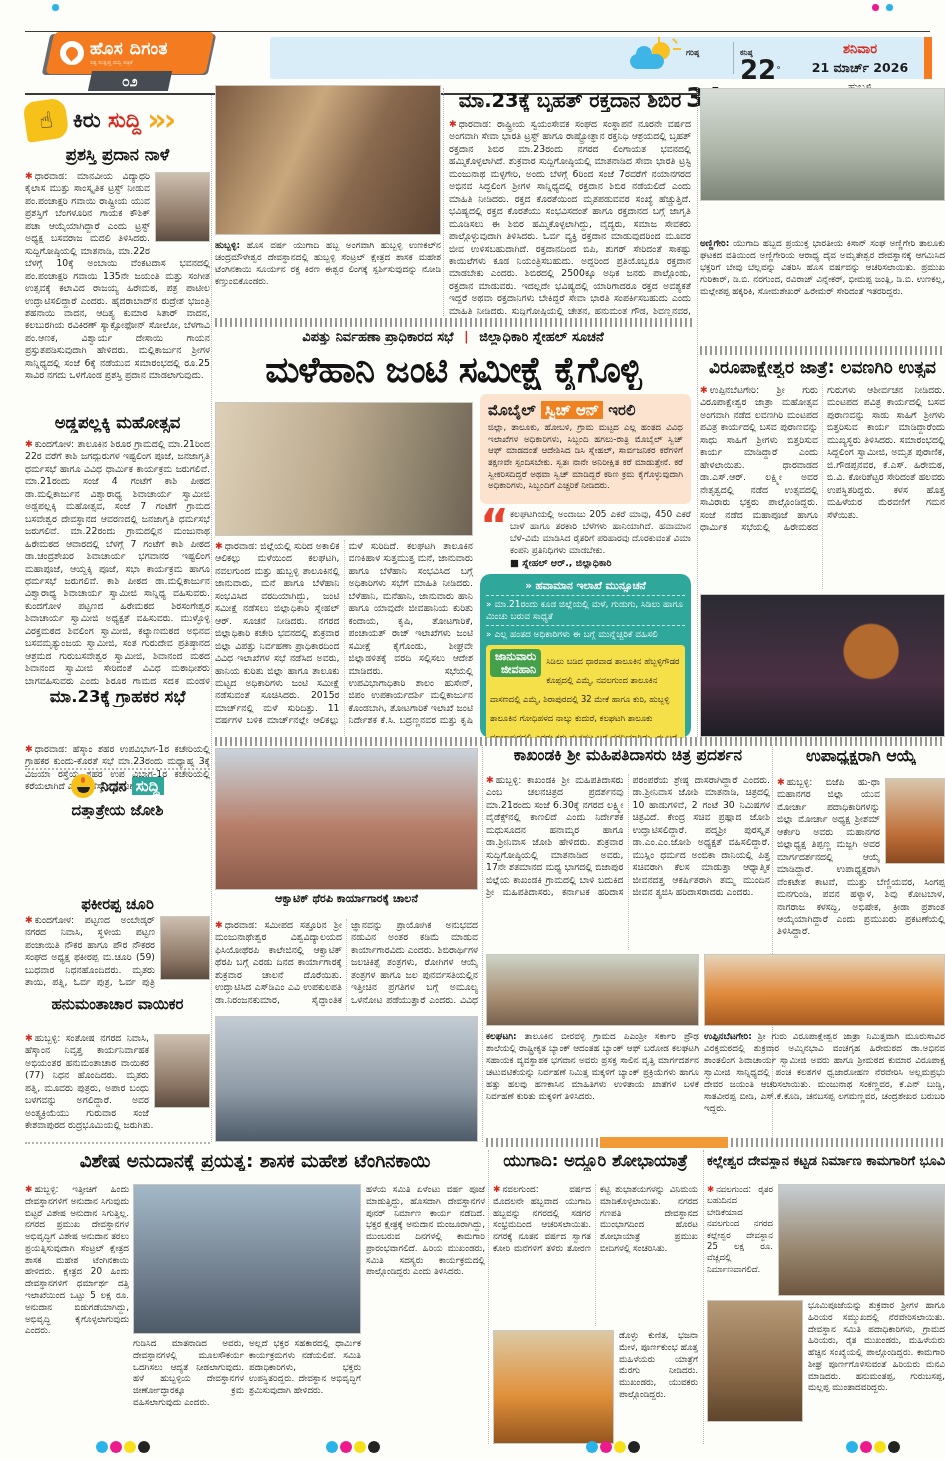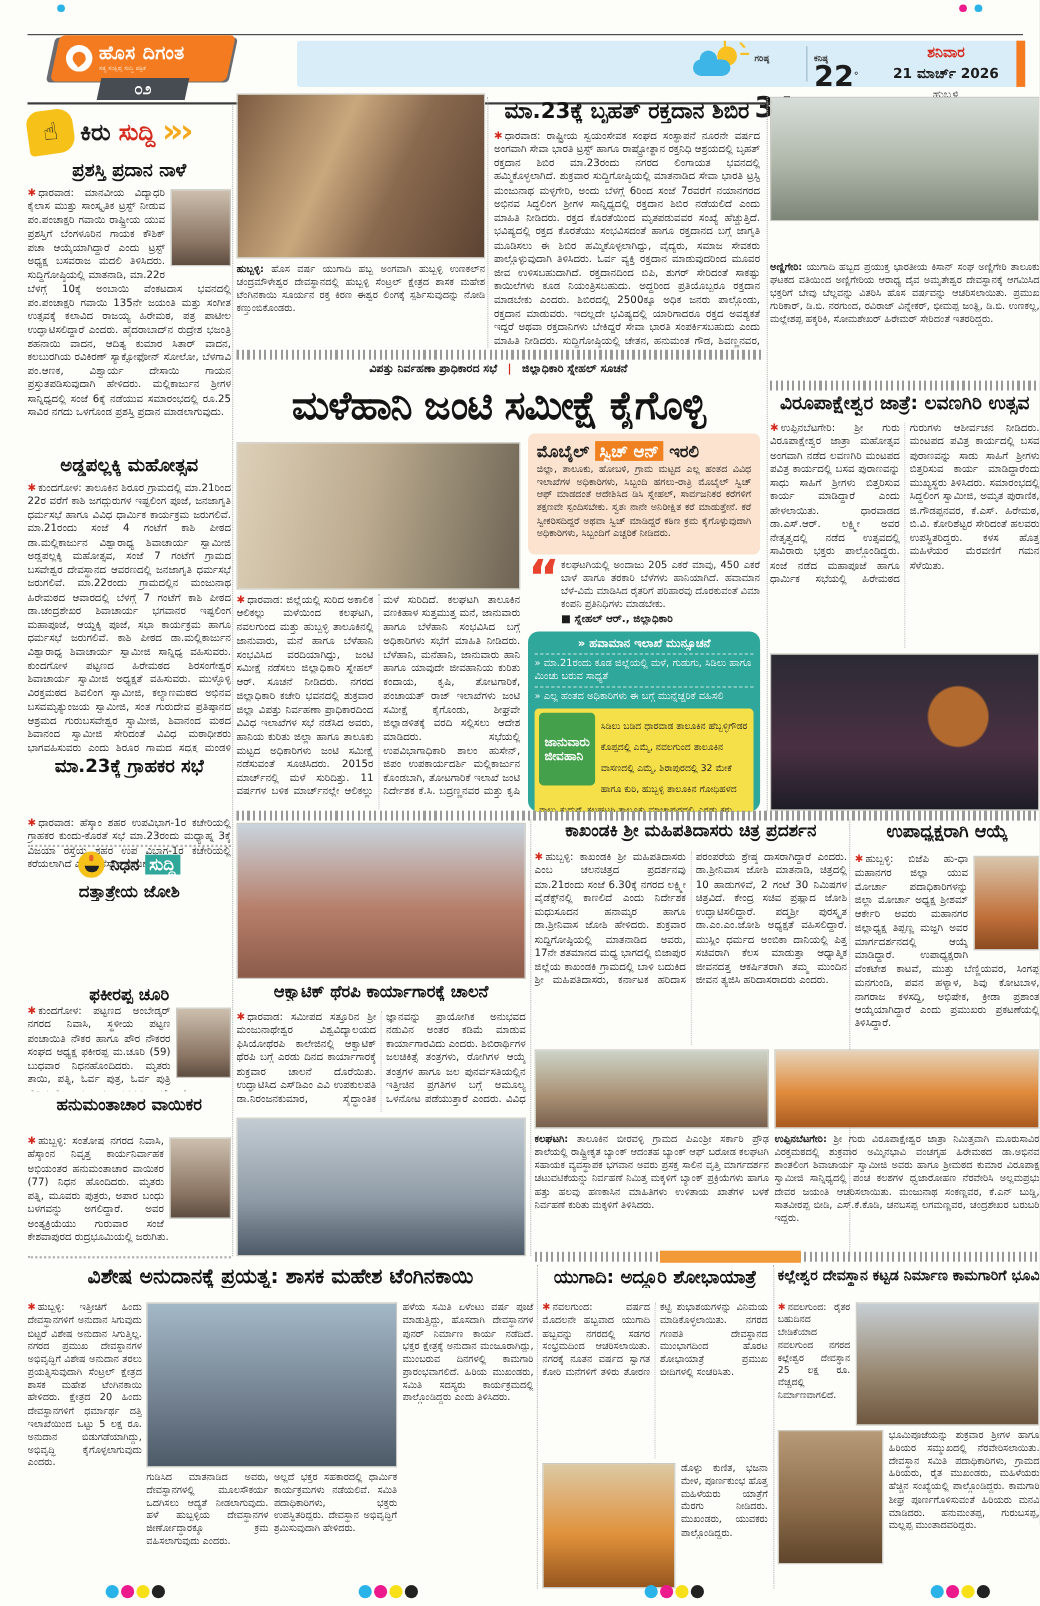--- a/index.html
+++ b/index.html
@@ -157,21 +157,21 @@
   </div>
   <div class="abs hatch" style="left:215px;top:318px;width:478px;"></div>
 
   <div class="abs photo ph-temple" style="left:700px;top:88px;width:245px;height:113px;"></div>
   <div class="abs cap" style="left:700px;top:205px;width:245px;height:100px;margin-top:32px;">
     <b>ಅಣ್ಣಿಗೇರಿ:</b> <span>ಯುಗಾದಿ ಹಬ್ಬದ ಪ್ರಯುಕ್ತ ಭಾರತೀಯ ಕಿಸಾನ್ ಸಂಘ ಅಣ್ಣಿಗೇರಿ ತಾಲೂಕು ಘಟಕದ ವತಿಯಿಂದ ಅಣ್ಣಿಗೇರಿಯ ಆರಾಧ್ಯ ದೈವ ಅಮೃತೇಶ್ವರ ದೇವಸ್ಥಾನಕ್ಕೆ ಆಗಮಿಸಿದ ಭಕ್ತರಿಗೆ ಬೇವು ಬೆಲ್ಲವನ್ನು ವಿತರಿಸಿ ಹೊಸ ವರ್ಷವನ್ನು ಆಚರಿಸಲಾಯಿತು. ಪ್ರಮುಖ ಗುರಿಕಾರ್, ಡಿ.ಬಿ. ನರಗುಂದ, ರವಿರಾಜ್ ವಿನ್ನೇಕರ್, ಭೀಮಪ್ಪ ಜಂತ್ಲಿ, ಡಿ.ಬಿ. ಉಣಕಲ್ಲ, ಮಲ್ಲೇಶಪ್ಪ ಹಕ್ಕರಿಕಿ, ಸೋಮಶೇಖರ್ ಹಿರೇಮರ್ ಸೇರಿದಂತೆ ಇತರರಿದ್ದರು.</span>
   </div>
   <div class="abs hatch" style="left:700px;top:346px;width:245px;"></div>
   <div class="abs vdot" style="left:697px;top:88px;height:649px;"></div>
 
-  <div class="abs head" style="left:215px;top:330px;width:476px;font-size:10px;white-space:nowrap;">
+  <div class="abs head" style="left:215px;top:330px;width:476px;font-size:13px;white-space:nowrap;">
     <span>ವಿಪತ್ತು ನಿರ್ವಹಣಾ ಪ್ರಾಧಿಕಾರದ ಸಭೆ</span>
     <span style="color:#d42b1e;margin:0 6px;">|</span>
     <span>ಜಿಲ್ಲಾಧಿಕಾರಿ ಸ್ನೇಹಲ್ ಸೂಚನೆ</span>
   </div>
   <div class="abs head" style="left:215px;top:349px;width:476px;font-size:36px;white-space:nowrap;letter-spacing:-1px;">ಮಳೆಹಾನಿ ಜಂಟಿ ಸಮೀಕ್ಷೆ ಕೈಗೊಳ್ಳಿ</div>
 
   <div class="abs photo ph-meeting" style="left:215px;top:402px;width:258px;height:134px;"></div>
   <div class="abs bodytext cols2" style="left:215px;top:540px;width:258px;height:196px;">
     <span class="star">✱</span><b class="dl">ಧಾರವಾಡ:</b> <span>ಜಿಲ್ಲೆಯಲ್ಲಿ ಸುರಿದ ಅಕಾಲಿಕ ಆಲಿಕಲ್ಲು ಮಳೆಯಿಂದ ಕಲಘಟಗಿ, ನವಲಗುಂದ ಮತ್ತು ಹುಬ್ಬಳ್ಳಿ ತಾಲೂಕಿನಲ್ಲಿ ಜಾನುವಾರು, ಮನೆ ಹಾಗೂ ಬೆಳೆಹಾನಿ ಸಂಭವಿಸಿದ ವರದಿಯಾಗಿದ್ದು, ಜಂಟಿ ಸಮೀಕ್ಷೆ ನಡೆಸಲು ಜಿಲ್ಲಾಧಿಕಾರಿ ಸ್ನೇಹಲ್ ಆರ್. ಸೂಚನೆ ನೀಡಿದರು. ನಗರದ ಜಿಲ್ಲಾಧಿಕಾರಿ ಕಚೇರಿ ಭವನದಲ್ಲಿ ಶುಕ್ರವಾರ ಜಿಲ್ಲಾ ವಿಪತ್ತು ನಿರ್ವಹಣಾ ಪ್ರಾಧಿಕಾರದಿಂದ ವಿವಿಧ ಇಲಾಖೆಗಳ ಸಭೆ ನಡೆಸಿದ ಅವರು, ಹಾನಿಯ ಕುರಿತು ಜಿಲ್ಲಾ ಹಾಗೂ ತಾಲೂಕು ಮಟ್ಟದ ಅಧಿಕಾರಿಗಳು ಜಂಟಿ ಸಮೀಕ್ಷೆ ನಡೆಸುವಂತೆ ಸೂಚಿಸಿದರು. 2015ರ ಮಾರ್ಚ್‌ನಲ್ಲಿ ಮಳೆ ಸುರಿದಿತ್ತು. 11 ವರ್ಷಗಳ ಬಳಿಕ ಮಾರ್ಚ್‌ನಲ್ಲೇ ಆಲಿಕಲ್ಲು ಮಳೆ ಸುರಿದಿದೆ. ಕಲಘಟಗಿ ತಾಲೂಕಿನ ವಣಕಿಹಾಳ ಸುತ್ತಮುತ್ತ ಮನೆ, ಜಾನುವಾರು ಹಾಗೂ ಬೆಳೆಹಾನಿ ಸಂಭವಿಸಿದ ಬಗ್ಗೆ ಅಧಿಕಾರಿಗಳು ಸಭೆಗೆ ಮಾಹಿತಿ ನೀಡಿದರು. ಬೆಳೆಹಾನಿ, ಮನೆಹಾನಿ, ಜಾನುವಾರು ಹಾನಿ ಹಾಗೂ ಯಾವುದೇ ಜೀವಹಾನಿಯ ಕುರಿತು ಕಂದಾಯ, ಕೃಷಿ, ತೋಟಗಾರಿಕೆ, ಪಂಚಾಯತ್ ರಾಜ್ ಇಲಾಖೆಗಳು ಜಂಟಿ ಸಮೀಕ್ಷೆ ಕೈಗೊಂಡು, ಶೀಘ್ರವೇ ಜಿಲ್ಲಾಡಳಿತಕ್ಕೆ ವರದಿ ಸಲ್ಲಿಸಲು ಆದೇಶ ಮಾಡಿದರು. ಸಭೆಯಲ್ಲಿ ಉಪವಿಭಾಗಾಧಿಕಾರಿ ಶಾಲಂ ಹುಸೇನ್, ಜಿಪಂ ಉಪಕಾರ್ಯದರ್ಶಿ ಮಲ್ಲಿಕಾರ್ಜುನ ಕೊಂಡಬಾಗಿ, ತೋಟಗಾರಿಕೆ ಇಲಾಖೆ ಜಂಟಿ ನಿರ್ದೇಶಕ ಕೆ.ಸಿ. ಬದ್ರಣ್ಣನವರ ಮತ್ತು ಕೃಷಿ ಇಲಾಖೆ ಜಂಟಿ ನಿರ್ದೇಶಕ ಮಂಜುನಾಥ ಅಂತರವಳ್ಳಿ ಇದ್ದರು.</span>
   </div>
@@ -191,37 +191,37 @@
     <div style="padding-left:30px;font-size:9.5px;font-weight:800;margin-top:1px;"><span>■</span> <span>ಸ್ನೇಹಲ್ ಆರ್., ಜಿಲ್ಲಾಧಿಕಾರಿ</span></div>
   </div>
 
   <div class="abs" style="left:480px;top:574px;width:211px;height:164px;background:#2fa79b;border-radius:10px;padding:5px 6px;box-sizing:border-box;color:#fff;overflow:hidden;">
     <div style="text-align:center;font-size:10.5px;font-weight:800;"><span>»</span> <span>ಹವಾಮಾನ ಇಲಾಖೆ ಮುನ್ಸೂಚನೆ</span></div>
     <div class="teal-dash"></div>
     <div style="font-size:9px;line-height:1.3;"><span>»</span> <span>ಮಾ.21ರಂದು ಕೂಡ ಜಿಲ್ಲೆಯಲ್ಲಿ ಮಳೆ, ಗುಡುಗು, ಸಿಡಿಲು ಹಾಗೂ ಮಿಂಚು ಬರುವ ಸಾಧ್ಯತೆ</span></div>
     <div class="teal-dash"></div>
     <div style="font-size:9px;line-height:1.3;"><span>»</span> <span>ಎಲ್ಲ ಹಂತದ ಅಧಿಕಾರಿಗಳು ಈ ಬಗ್ಗೆ ಮುನ್ನೆಚ್ಚರಿಕೆ ವಹಿಸಲಿ</span></div>
     <div style="background:#f6e049;border-radius:4px;margin-top:4px;padding:4px;color:#1c1c1c;overflow:hidden;">
-      <span style="float:left;background:#44a04b;color:#fff;font-weight:800;font-size:11px;line-height:1.2;text-align:left;border-radius:4px;padding:20px 5px;margin:0 5px 2px 0;">
+      <span style="float:left;background:#44a04b;color:#fff;font-weight:800;font-size:11px;line-height:1.2;text-align:right;border-radius:4px;padding:1px 5px;margin:0 5px 2px 0;">
         <span>ಜಾನುವಾರು</span><br><span>ಜೀವಹಾನಿ</span>
       </span>
       <span class="bodytext" style="font-size:8.4px;">ಸಿಡಿಲು ಬಡಿದ ಧಾರವಾಡ ತಾಲೂಕಿನ ಹೆಬ್ಬಳ್ಳಿಗೌಡರ ಕೊಪ್ಪದಲ್ಲಿ ಎಮ್ಮೆ, ನವಲಗುಂದ ತಾಲೂಕಿನ ವಾಸಣದಲ್ಲಿ ಎಮ್ಮೆ, ಶಿರಾಪುರದಲ್ಲಿ 32 ಮೇಕೆ ಹಾಗೂ ಕುರಿ, ಹುಬ್ಬಳ್ಳಿ ತಾಲೂಕಿನ ಗೋಧಿಹಳದ ನಾಲ್ಕು ಕುದುರೆ, ಕಲಘಟಗಿ ತಾಲೂಕು ಮಾಚಾಪುರದಲ್ಲಿ ಎರಡು ಕರು ಮೃತಪಟ್ಟ ಬಗ್ಗೆ ವರದಿಯಾಗಿದ್ದು, ಈ ಬಗ್ಗೆ ಪರಿಶೀಲಿಸಿ ಪರಿಹಾರ ಕ್ರಮ ಕೈಗೊಳ್ಳುವಂತೆ ಜಿಲ್ಲಾಧಿಕಾರಿ ಸ್ನೇಹಲ್ ಆರ್. ಆದೇಶಿಸಿದರು.</span>
     </div>
   </div>
 
   <div class="abs head" style="left:700px;top:358px;width:245px;font-size:17px;white-space:nowrap;">ವಿರೂಪಾಕ್ಷೇಶ್ವರ ಜಾತ್ರೆ: ಲವಣಗಿರಿ ಉತ್ಸವ</div>
   <div class="abs bodytext cols2" style="left:700px;top:384px;width:245px;height:205px;">
     <span class="star">✱</span><b class="dl">ಉಪ್ಪಿನಬೆಟಗೇರಿ:</b> <span>ಶ್ರೀ ಗುರು ವಿರೂಪಾಕ್ಷೇಶ್ವರ ಜಾತ್ರಾ ಮಹೋತ್ಸವ ಅಂಗವಾಗಿ ನಡೆದ ಲವಣಗಿರಿ ಮಂಟಪದ ಪವಿತ್ರ ಕಾರ್ಯದಲ್ಲಿ ಬಸವ ಪುರಾಣವನ್ನು ಸಾಧು ಸಾಹಿಗೆ ಶ್ರೀಗಳು ಬಿತ್ತರಿಸುವ ಕಾರ್ಯ ಮಾಡಿದ್ದಾರೆ ಎಂದು ಹೇಳಲಾಯಿತು. ಧಾರವಾಡದ ಡಾ.ಎಸ್.ಆರ್. ಲಕ್ಷ್ಮೀ ಅವರ ನೇತೃತ್ವದಲ್ಲಿ ನಡೆದ ಉತ್ಸವದಲ್ಲಿ ಸಾವಿರಾರು ಭಕ್ತರು ಪಾಲ್ಗೊಂಡಿದ್ದರು. ಸಂಜೆ ನಡೆದ ಮಹಾಪೂಜೆ ಹಾಗೂ ಧಾರ್ಮಿಕ ಸಭೆಯಲ್ಲಿ ಹಿರೇಮಠದ ಗುರುಗಳು ಆಶೀರ್ವಚನ ನೀಡಿದರು. ಮಂಟಪದ ಪವಿತ್ರ ಕಾರ್ಯದಲ್ಲಿ ಬಸವ ಪುರಾಣವನ್ನು ಸಾಡು ಸಾಹಿಗೆ ಶ್ರೀಗಳು ಬಿತ್ತರಿಸುವ ಕಾರ್ಯ ಮಾಡಿದ್ದಾರೆಂದು ಮುಖ್ಯಸ್ಥರು ತಿಳಿಸಿದರು. ಸಮಾರಂಭದಲ್ಲಿ ಸಿದ್ದಲಿಂಗ ಸ್ವಾಮೀಜಿ, ಅಮೃತ ಪುರಾಣಿಕ, ಜಿ.ಗೌಡಪ್ಪನವರ, ಕೆ.ಎಸ್. ಹಿರೇಮಠ, ಬಿ.ವಿ. ಕೋರಿಶೆಟ್ಟರ ಸೇರಿದಂತೆ ಹಲವರು ಉಪಸ್ಥಿತರಿದ್ದರು. ಕಳಸ ಹೊತ್ತ ಮಹಿಳೆಯರ ಮೆರವಣಿಗೆ ಗಮನ ಸೆಳೆಯಿತು.</span>
   </div>
   <div class="abs photo ph-night" style="left:700px;top:594px;width:245px;height:143px;"></div>
 
   <div class="abs hatch" style="left:215px;top:737px;width:730px;"></div>
 
   <div class="abs photo ph-kids" style="left:215px;top:748px;width:263px;height:142px;"></div>
-  <div class="abs head" style="left:215px;top:893px;width:263px;font-size:15px;white-space:nowrap;">ಆಕ್ವಾಟಿಕ್ ಥೆರಪಿ ಕಾರ್ಯಾಗಾರಕ್ಕೆ ಚಾಲನೆ</div>
+  <div class="abs head" style="left:215px;top:893px;width:263px;font-size:11px;white-space:nowrap;">ಆಕ್ವಾಟಿಕ್ ಥೆರಪಿ ಕಾರ್ಯಾಗಾರಕ್ಕೆ ಚಾಲನೆ</div>
   <div class="abs bodytext cols2" style="left:215px;top:919px;width:263px;height:92px;">
     <span class="star">✱</span><b class="dl">ಧಾರವಾಡ:</b> <span>ಸಮೀಪದ ಸತ್ತೂರಿನ ಶ್ರೀ ಮಂಜುನಾಥೇಶ್ವರ ವಿಶ್ವವಿದ್ಯಾಲಯದ ಫಿಸಿಯೋಥೆರಪಿ ಕಾಲೇಜಿನಲ್ಲಿ ಆಕ್ವಾಟಿಕ್ ಥೆರಪಿ ಬಗ್ಗೆ ಎರಡು ದಿನದ ಕಾರ್ಯಾಗಾರಕ್ಕೆ ಶುಕ್ರವಾರ ಚಾಲನೆ ದೊರೆಯಿತು. ಉದ್ಘಾಟಿಸಿದ ಎಸ್‌ಡಿಎಂ ಎವಿ ಉಪಕುಲಪತಿ ಡಾ.ನಿರಂಜನಕುಮಾರ, ಸೈದ್ಧಾಂತಿಕ ಜ್ಞಾನವನ್ನು ಪ್ರಾಯೋಗಿಕ ಅನುಭವದ ನಡುವಿನ ಅಂತರ ಕಡಿಮೆ ಮಾಡುವ ಕಾರ್ಯಾಗಾರವಿದು ಎಂದರು. ಶಿಬಿರಾರ್ಥಿಗಳ ಜಲಚಿಕಿತ್ಸೆ ತಂತ್ರಗಳು, ರೋಗಿಗಳ ಆಯ್ಕೆ ತಂತ್ರಗಳ ಹಾಗೂ ಜಲ ಪುನರ್ವಸತಿಯಲ್ಲಿನ ಇತ್ತೀಚಿನ ಪ್ರಗತಿಗಳ ಬಗ್ಗೆ ಅಮೂಲ್ಯ ಒಳನೋಟ ಪಡೆಯುತ್ತಾರೆ ಎಂದರು. ವಿವಿಧ ರೋಗಿಗಳ ಸಮಸ್ಯೆಗಳನ್ನು ಚರ್ಚಿಸಲಾಯಿತು. ಪದ್ಮಲತಾ ನಿರಂಜನ, ಪ್ರಾಧ್ಯಾಪಕ ಡಾ.ಸೂರಜ್ ಶುಕ್ಲಾ, ಡಾ.ಸಂಜಯ್ ಪರ್ಮಾರ್, ಡಾ.ಸುಮಿತಾ ರೆಡ್ಡಿ ಉಪಸ್ಥಿತರಿದ್ದರು.</span>
   </div>
   <div class="abs photo ph-award" style="left:215px;top:1016px;width:263px;height:126px;"></div>
   <div class="abs vdot" style="left:482px;top:745px;height:397px;"></div>
 
   <div class="abs head" style="left:486px;top:747px;width:284px;font-size:15.5px;white-space:nowrap;">ಕಾಖಂಡಕಿ ಶ್ರೀ ಮಹಿಪತಿದಾಸರು ಚಿತ್ರ ಪ್ರದರ್ಶನ</div>
   <div class="abs bodytext cols2" style="left:486px;top:774px;width:284px;height:176px;">
     <span class="star">✱</span><b class="dl">ಹುಬ್ಬಳ್ಳಿ:</b> <span>ಕಾಖಂಡಕಿ ಶ್ರೀ ಮಹಿಪತಿದಾಸರು ಎಂಬ ಚಲನಚಿತ್ರದ ಪ್ರದರ್ಶನವು ಮಾ.21ರಂದು ಸಂಜೆ 6.30ಕ್ಕೆ ನಗರದ ಲಕ್ಷ್ಮೀ ವೈಡೆಕ್ಸ್‌ನಲ್ಲಿ ಕಾಣಲಿದೆ ಎಂದು ನಿರ್ದೇಶಕ ಮಧುಸೂದನ ಹನಾಮ್ಕರ ಹಾಗೂ ಡಾ.ಶ್ರೀನಿವಾಸ ಜೋಶಿ ಹೇಳಿದರು. ಶುಕ್ರವಾರ ಸುದ್ದಿಗೋಷ್ಠಿಯಲ್ಲಿ ಮಾತನಾಡಿದ ಅವರು, 17ನೇ ಶತಮಾನದ ಮಧ್ಯ ಭಾಗದಲ್ಲಿ ಬಿಜಾಪುರ ಜಿಲ್ಲೆಯ ಕಾಖಂಡಕಿ ಗ್ರಾಮದಲ್ಲಿ ಬಾಳಿ ಬದುಕಿದ ಶ್ರೀ ಮಹಿಪತಿದಾಸರು, ಕರ್ನಾಟಕ ಹರಿದಾಸ ಪರಂಪರೆಯ ಶ್ರೇಷ್ಠ ದಾಸರಾಗಿದ್ದಾರೆ ಎಂದರು. ಡಾ.ಶ್ರೀನಿವಾಸ ಜೋಶಿ ಮಾತನಾಡಿ, ಚಿತ್ರದಲ್ಲಿ 10 ಹಾಡುಗಳಿವೆ, 2 ಗಂಟೆ 30 ನಿಮಿಷಗಳ ಚಿತ್ರವಿದೆ. ಕೇಂದ್ರ ಸಚಿವ ಪ್ರಹ್ಲಾದ ಜೋಶಿ ಉದ್ಘಾಟಿಸಲಿದ್ದಾರೆ. ಪದ್ಮಶ್ರೀ ಪುರಸ್ಕೃತ ಡಾ.ಎಂ.ಎಂ.ಜೋಶಿ ಅಧ್ಯಕ್ಷತೆ ವಹಿಸಲಿದ್ದಾರೆ. ಮುಸ್ಲಿಂ ಧರ್ಮದ ಅಂಬಿಕಾ ದಾನಿಯಲ್ಲಿ ಪಿತ್ತ ಸಚಿವರಾಗಿ ಕೆಲಸ ಮಾಡುತ್ತಾ ಆಧ್ಯಾತ್ಮಿಕ ಜೀವನದತ್ತ ಆಕರ್ಷಿತರಾಗಿ ತಮ್ಮ ಮುಂದಿನ ಜೀವನ ತ್ಯಜಿಸಿ ಹರಿದಾಸರಾದರು ಎಂದರು.</span>
   </div>

